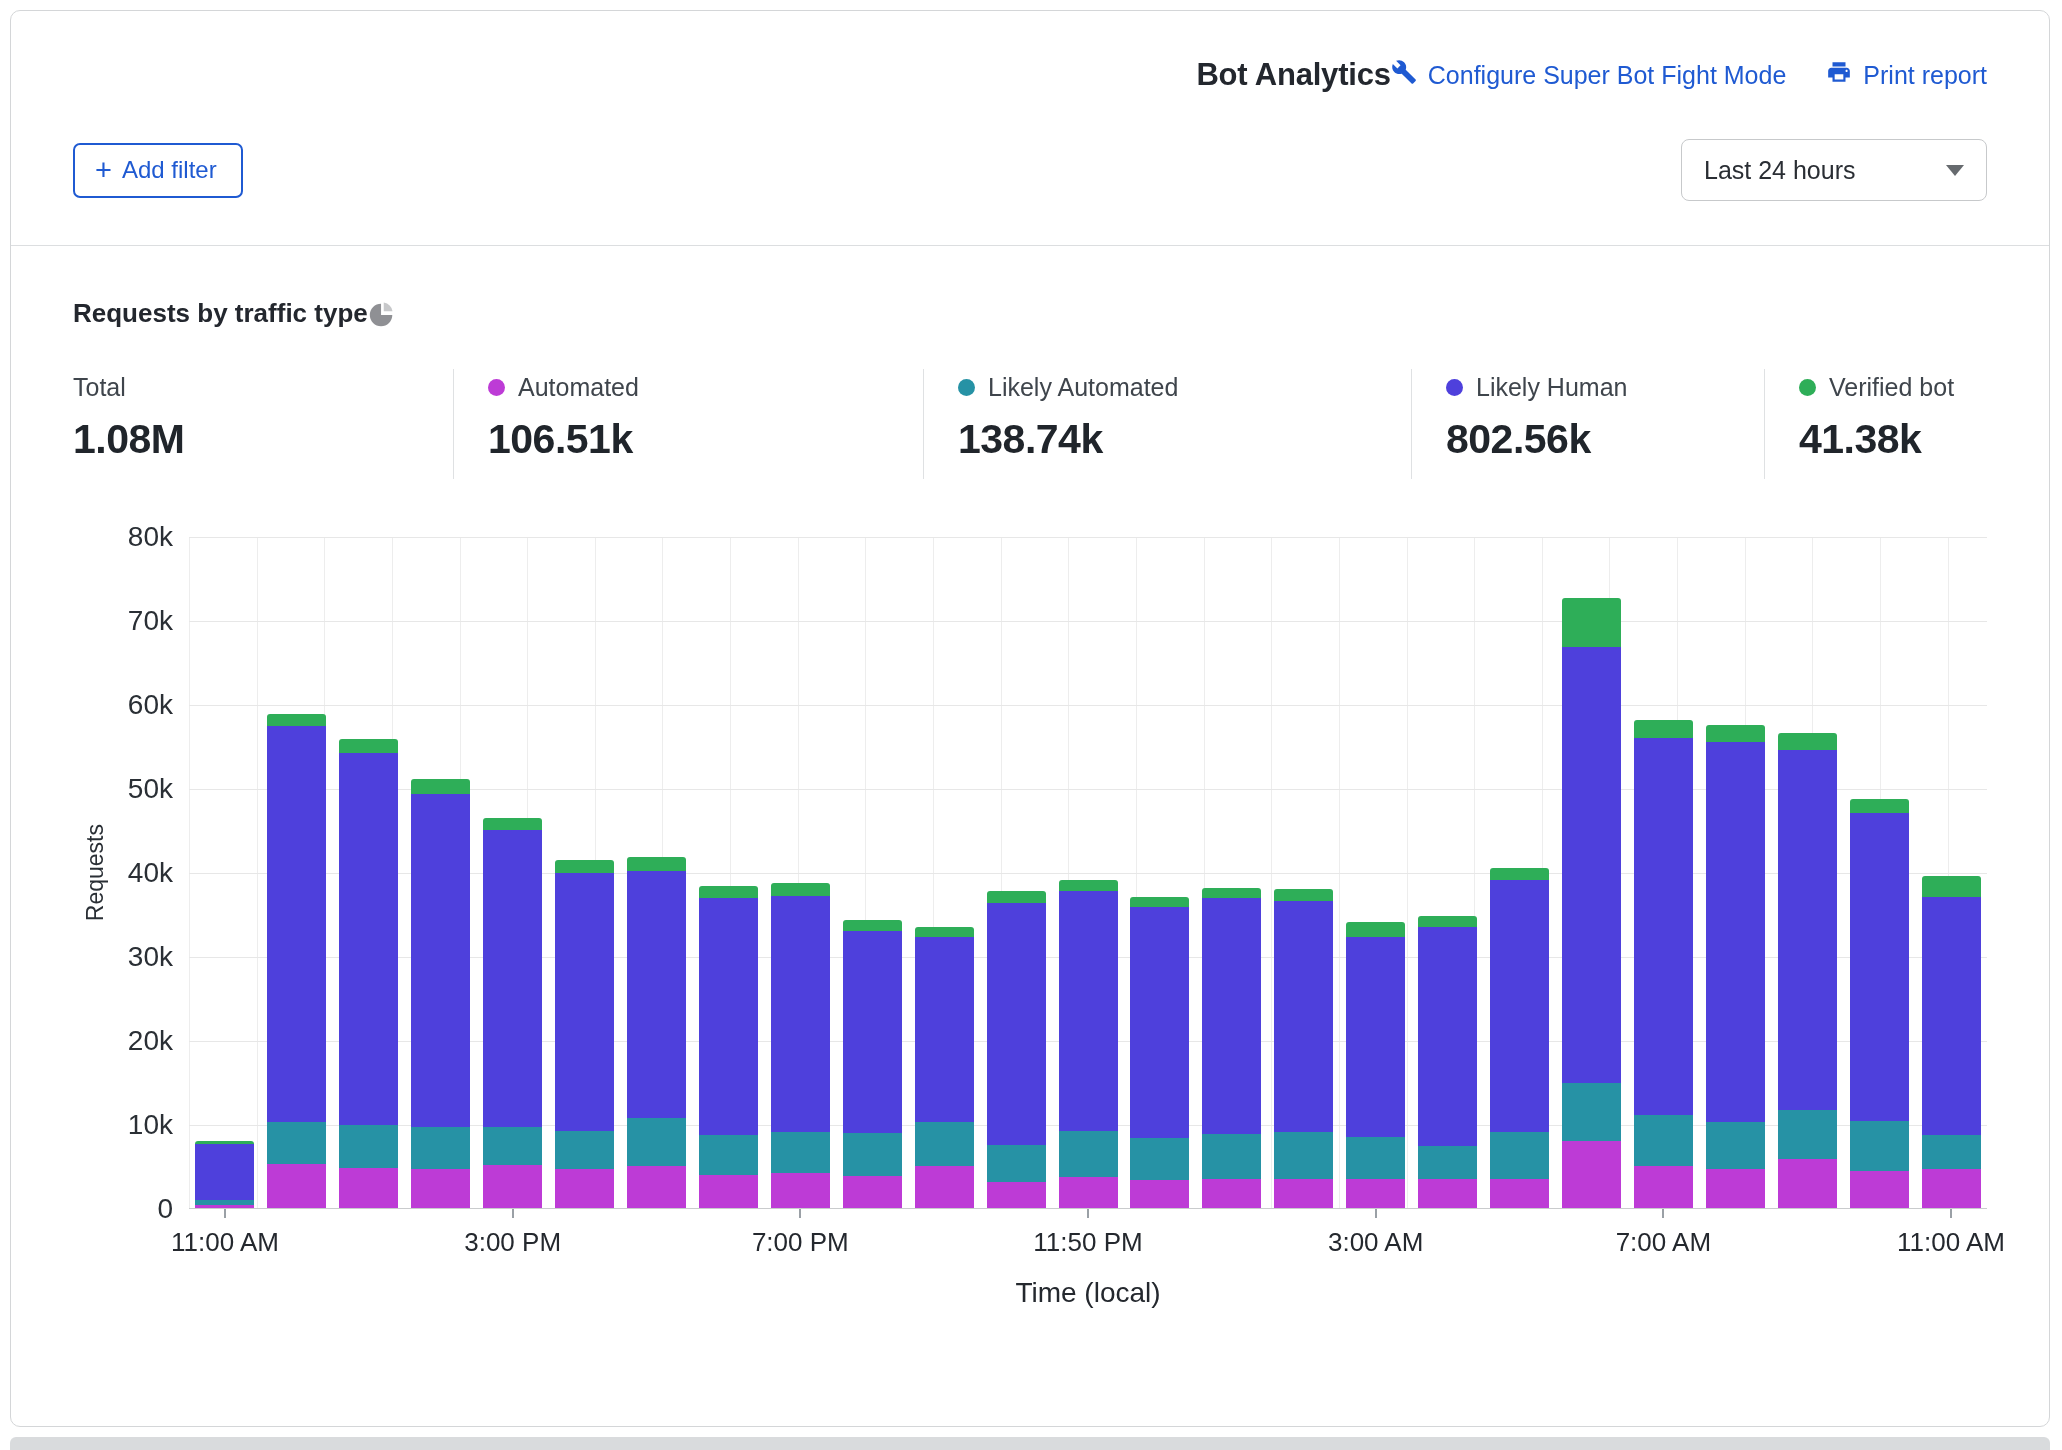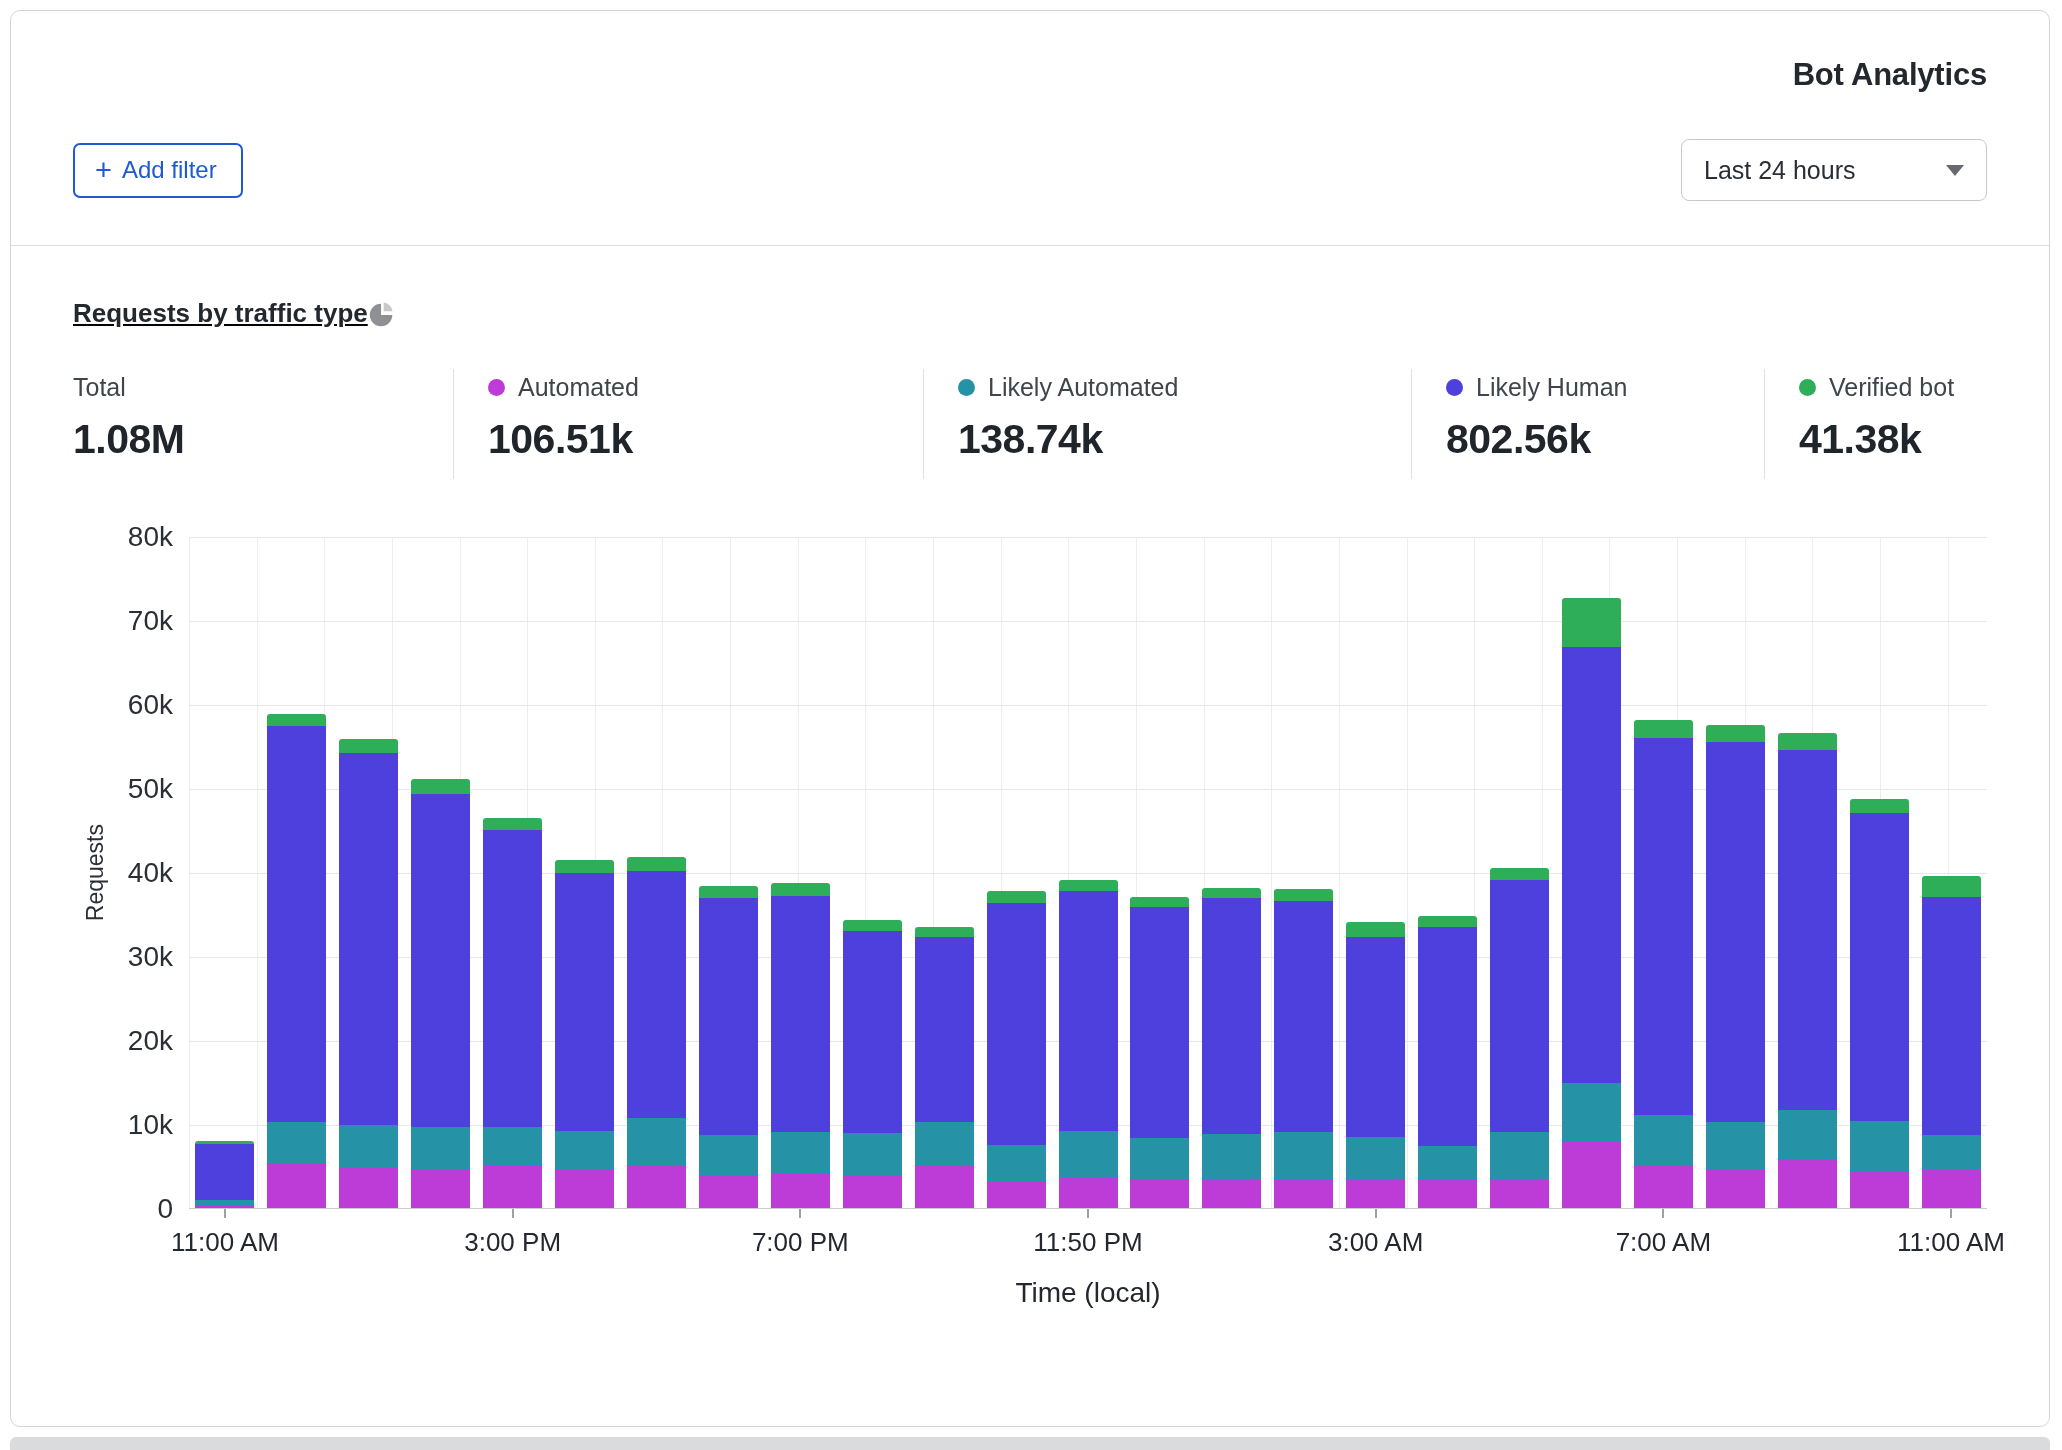--- a/index.html
+++ b/index.html
@@ -20,21 +20,21 @@
     background:#fff;color:#1f5ad2;font-size:24px;padding:11px 24px 12px 20px;cursor:pointer;
     font-family:inherit;}
   .plus{font-size:29px;line-height:20px;font-weight:400;}
   .dropdown{width:306px;height:62px;border:1px solid #c7c9cb;border-radius:8px;background:#fff;
     display:flex;align-items:center;justify-content:space-between;padding:0 22px;cursor:pointer;}
   .dropdown-value{font-size:25px;color:#2a2e34;}
   .caret{width:0;height:0;border-left:9px solid transparent;border-right:9px solid transparent;
     border-top:11px solid #666a6e;}
   
   .card-body{padding:52px 62px 0 62px;}
-  .section-title-row{display:flex;align-items:center;gap:0;text-decoration:underline;}
+  .section-title-row{display:flex;align-items:center;gap:0;}
   .section-title{font-size:26px;font-weight:700;color:#23272e;}
   .pie-icon svg{width:27px;height:27px;display:block;}
   .stats{display:flex;margin-top:40px;}
   .stat{padding:4px 10px 16px 34px;border-left:1px solid #dfe1e3;}
   .stat:first-child{border-left:none;padding-left:0;}
   .stat-label{display:flex;align-items:center;gap:13px;font-size:25px;color:#3f454c;}
   .dot{width:17px;height:17px;border-radius:50%;}
   .stat-value{margin-top:14px;font-size:41px;font-weight:700;color:#20252b;letter-spacing:-.5px;}
   
   .chart{margin-top:58px;display:flex;}
@@ -58,20 +58,34 @@
   .x-labels span{position:absolute;transform:translateX(-50%);font-size:26px;color:#24282e;white-space:nowrap;}
   .x-axis-title{margin-top:16px;text-align:center;font-size:28px;color:#24282e;}
 </style>
 </head>
 <body>
 
 <div class="card">
   <div class="card-header">
     <div class="header-row">
       <h1>Bot Analytics</h1>
+      <div class="header-links">
+        <div class="hlink">
+          <span><svg viewBox="0 0 24 24">
+                <path d="M22.7 19l-9.1-9.1c.9-2.3.4-5-1.5-6.9C10.1 1 7.1.6 4.7 1.7l4.1 4.1-2.9 2.9-4.2-4.1C.6 7 1 10 3 12c1.9 1.9 4.6 2.4 6.9 1.5l9.1 9.1c.4.4 1 .4 1.4 0l2.3-2.3c.4-.4.4-1 0-1.3z"></path>
+              </svg></span>
+          <span>Configure Super Bot Fight Mode</span>
+        </div>
+        <div class="hlink">
+          <span><svg viewBox="0 0 24 24">
+                <path d="M19 8H5c-1.66 0-3 1.34-3 3v6h4v4h12v-4h4v-6c0-1.66-1.34-3-3-3zm-3 11H8v-5h8v5zm3-7c-.55 0-1-.45-1-1s.45-1 1-1 1 .45 1 1-.45 1-1 1zm-1-9H6v4h12V3z"></path>
+              </svg></span>
+          <span>Print report</span>
+        </div>
+      </div>
     </div>
     <div class="toolbar-row">
       <button class="add-filter">
         <span class="plus">+</span>
         <span>Add filter</span>
       </button>
       <div class="dropdown">
         <span class="dropdown-value">Last 24 hours</span>
         <span class="caret"></span>
       </div>

